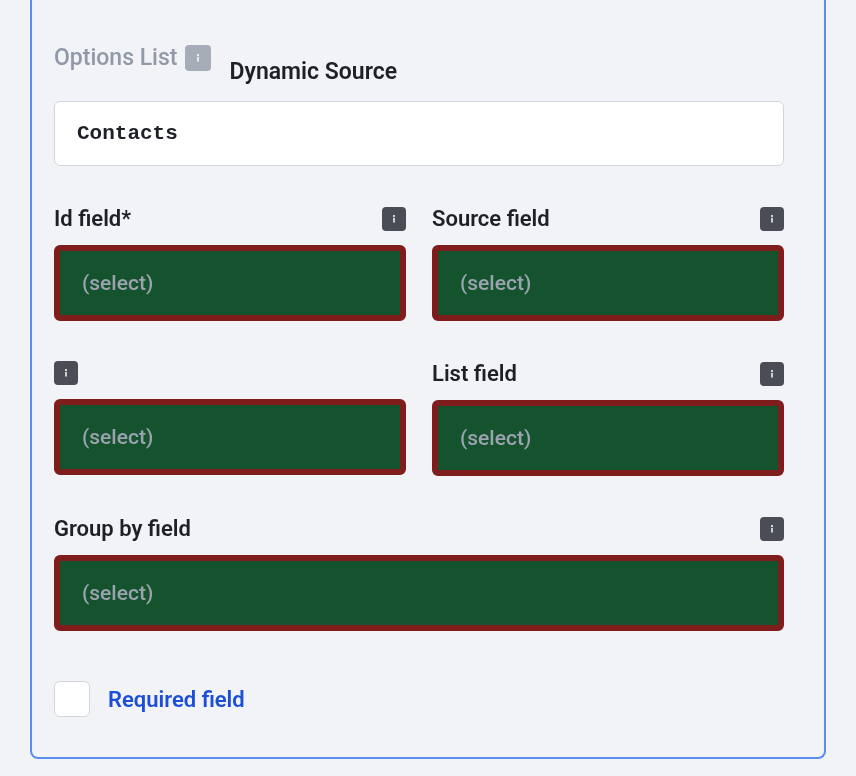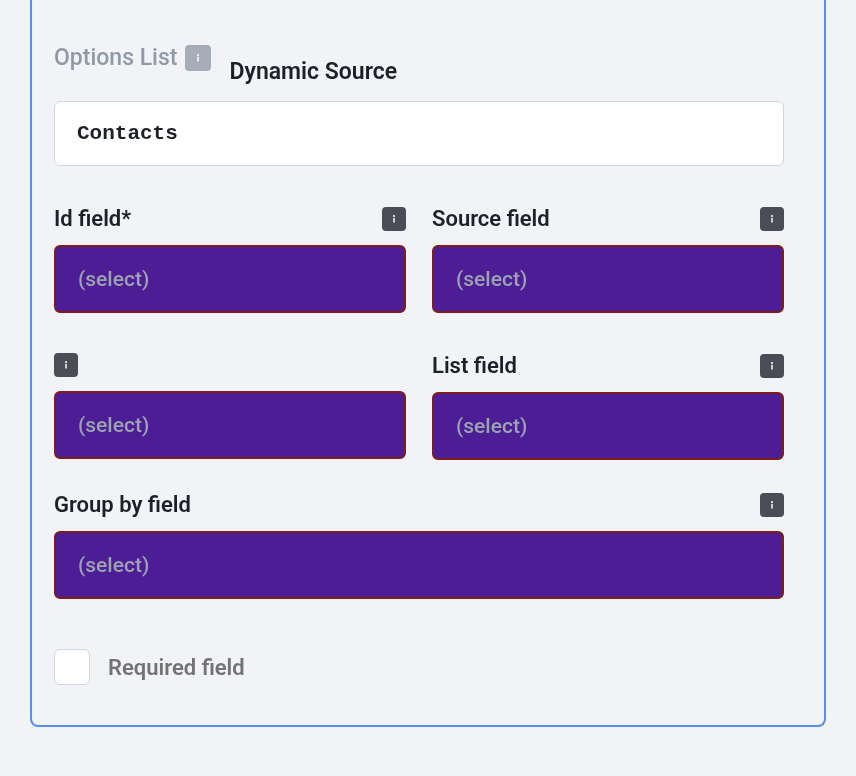--- a/index.html
+++ b/index.html
@@ -98,51 +98,51 @@
       justify-content: space-between;
       margin-bottom: 14px;
     }
     .field-label {
       font-size: 22px;
       font-weight: 600;
       color: #1d2026;
     }
     .select-input {
       width: 100%;
-      background: #4c1d95;
-      border: 2px solid #7f1d1d;
+      background: #14532d;
+      border: 6px solid #7f1d1d;
       border-radius: 6px;
       padding: 20px 22px;
       font-size: 21px;
       font-weight: 500;
       color: #9ba3b0;
       font-family: inherit;
       cursor: pointer;
     }
     .full-row {
-      margin-top: 32px;
+      margin-top: 40px;
     }
     .checkbox-row {
       display: flex;
       align-items: center;
       gap: 18px;
       margin-top: 50px;
     }
     .checkbox {
       width: 36px;
       height: 36px;
       background: #ffffff;
       border: 1px solid #d1d6de;
       border-radius: 6px;
       cursor: pointer;
     }
     .checkbox-label {
       font-size: 22px;
       font-weight: 600;
-      color: #737373;
+      color: #1d4ed8;
     }
   </style>
 </head>
 <body>
 
 <div class="panel">
 
   <div class="tabs-row">
     <div class="tab-inactive">
       <span>Options List</span>

